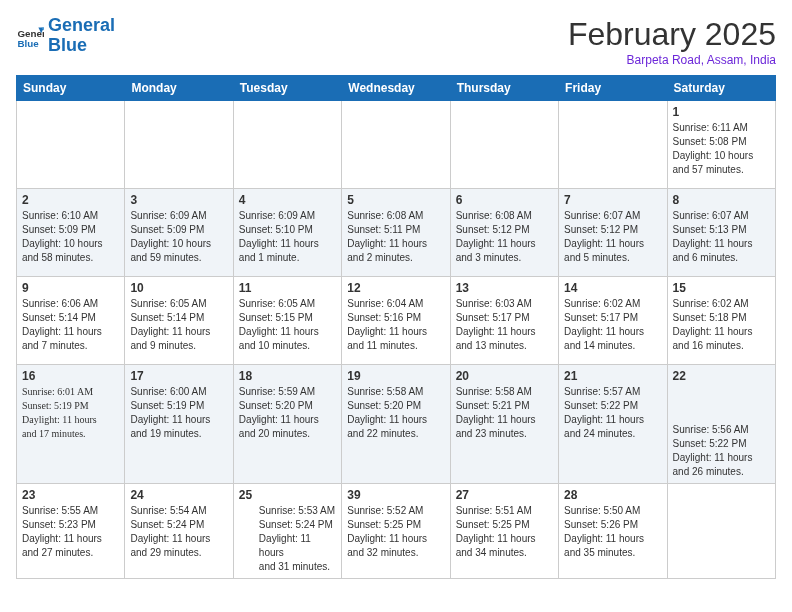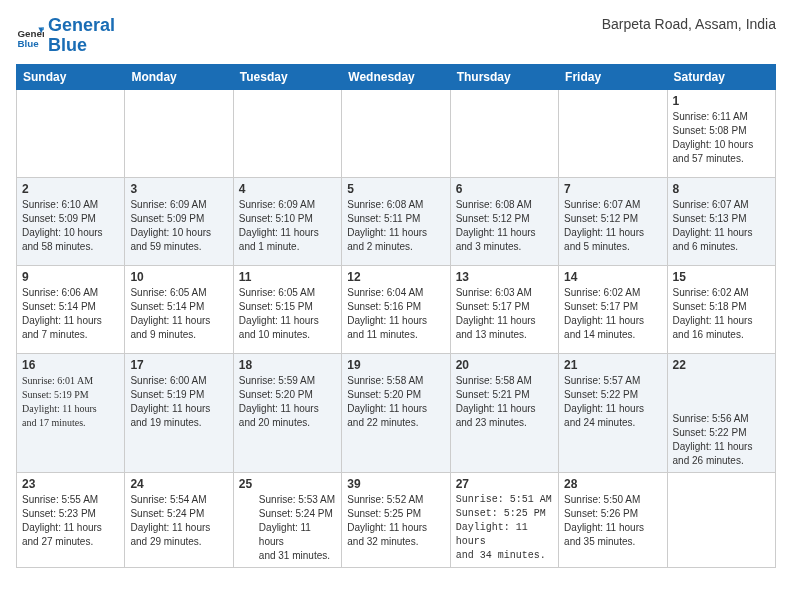--- a/index.html
+++ b/index.html
@@ -36,22 +36,22 @@
     }
     .title-block {
       text-align: right;
     }
     .month-title {
       font-size: 32px;
       color: #333;
       font-weight: normal;
     }
     .location {
-      font-size: 14px;
-      color: #404040;
+      font-size: 12px;
+      color: #6d28d9;
     }
     table {
       width: 100%;
       border-collapse: collapse;
       font-size: 11px;
     }
     thead tr th {
       background: #1a6db5;
       color: #fff;
       text-align: left;
@@ -98,20 +98,21 @@
       <polygon points="32,8 40,8 36,16" fill="#1a6db5"></polygon>
       <polygon points="36,8 40,12 40,8" fill="#4a9ad4"></polygon>
     </svg>
     <div>
       <div class="logo-text">
         <span>General</span><br><span style="color:#1a6db5;">Blue</span>
       </div>
     </div>
   </div>
   <div class="title-block">
+    <div class="month-title">February 2025</div>
     <div class="location">Barpeta Road, Assam, India</div>
   </div>
 </div>
 
 <table>
   <thead>
     <tr id="header-row">
         <th>Sunday</th>
         <th>Monday</th>
         <th>Tuesday</th>
@@ -314,21 +315,21 @@
         </td>
         <td>
           <span class="day-num">39</span>
           <div class="day-info" style="white-space: pre-line;">Sunrise: 5:52 AM
 Sunset: 5:25 PM
 Daylight: 11 hours
 and 32 minutes.</div>
         </td>
         <td>
           <span class="day-num">27</span>
-          <div class="day-info" style="white-space: pre-line; font-family: Liberation Mono, monospace;">Sunrise: 5:51 AM
+          <div class="day-info" style="white-space: pre-line;">Sunrise: 5:51 AM
 Sunset: 5:25 PM
 Daylight: 11 hours
 and 34 minutes.</div>
         </td>
         <td>
           <span class="day-num">28</span>
           <div class="day-info" style="white-space: pre-line;">Sunrise: 5:50 AM
 Sunset: 5:26 PM
 Daylight: 11 hours
 and 35 minutes.</div>

